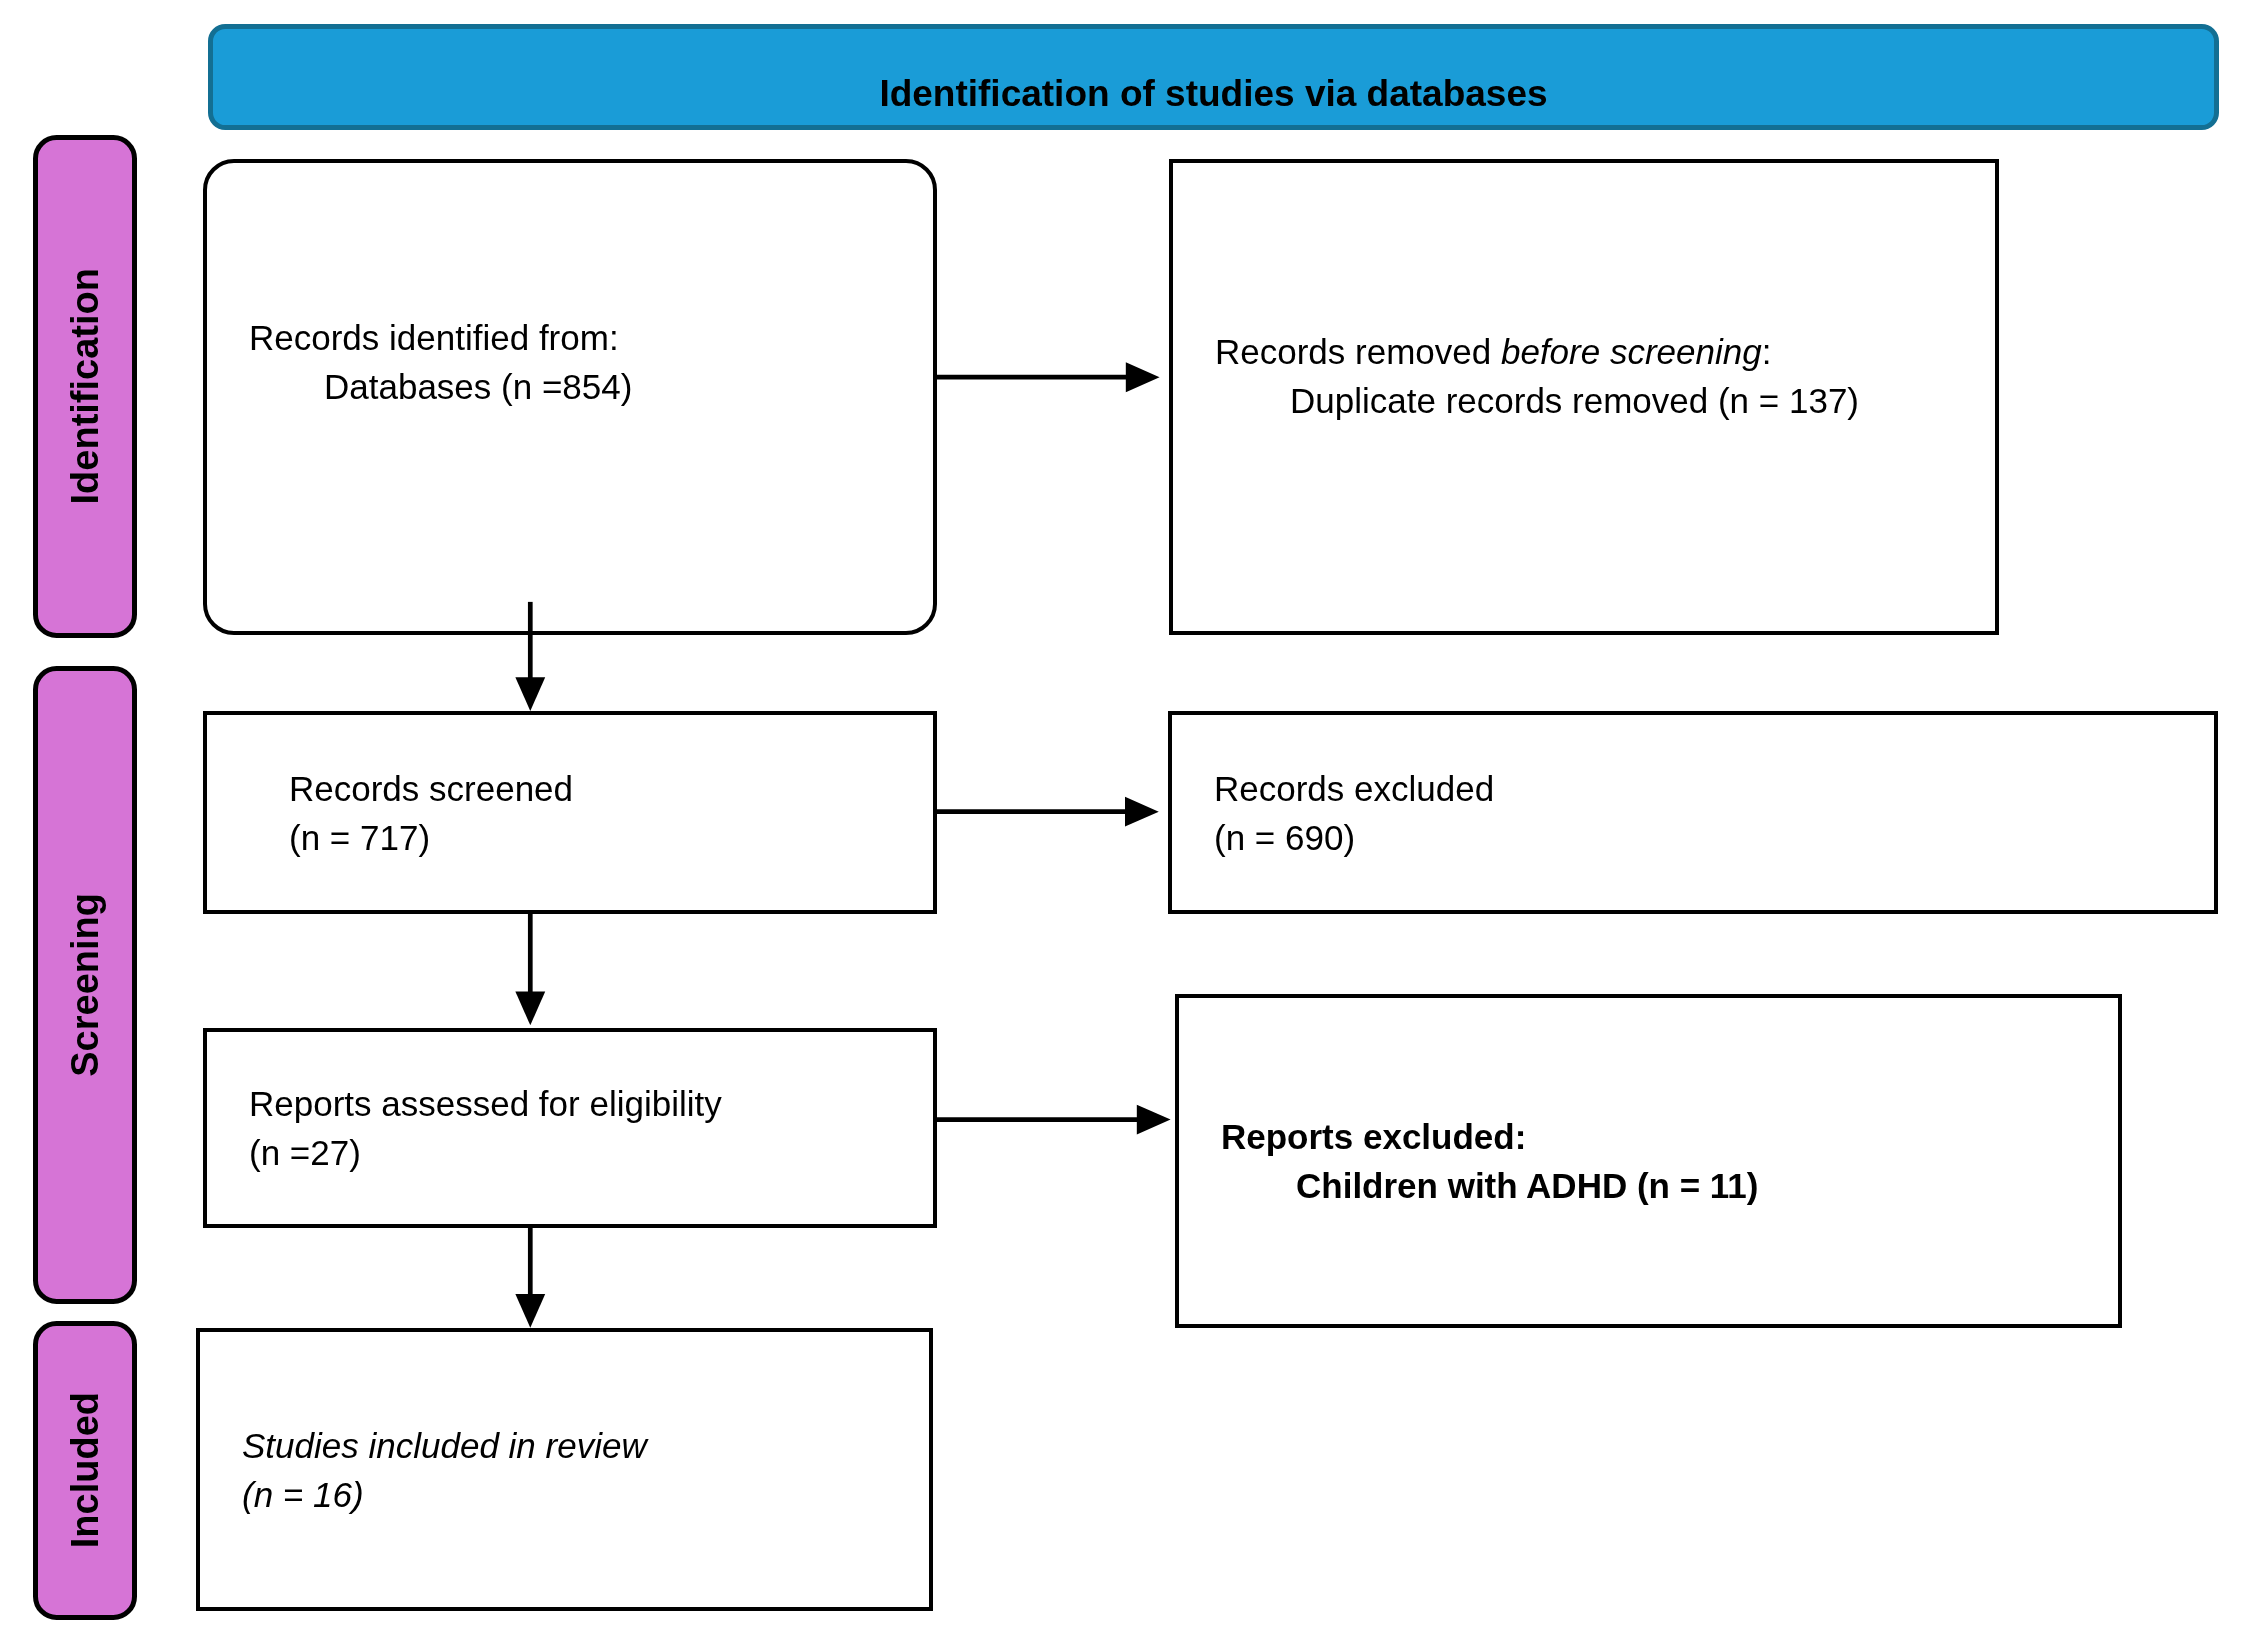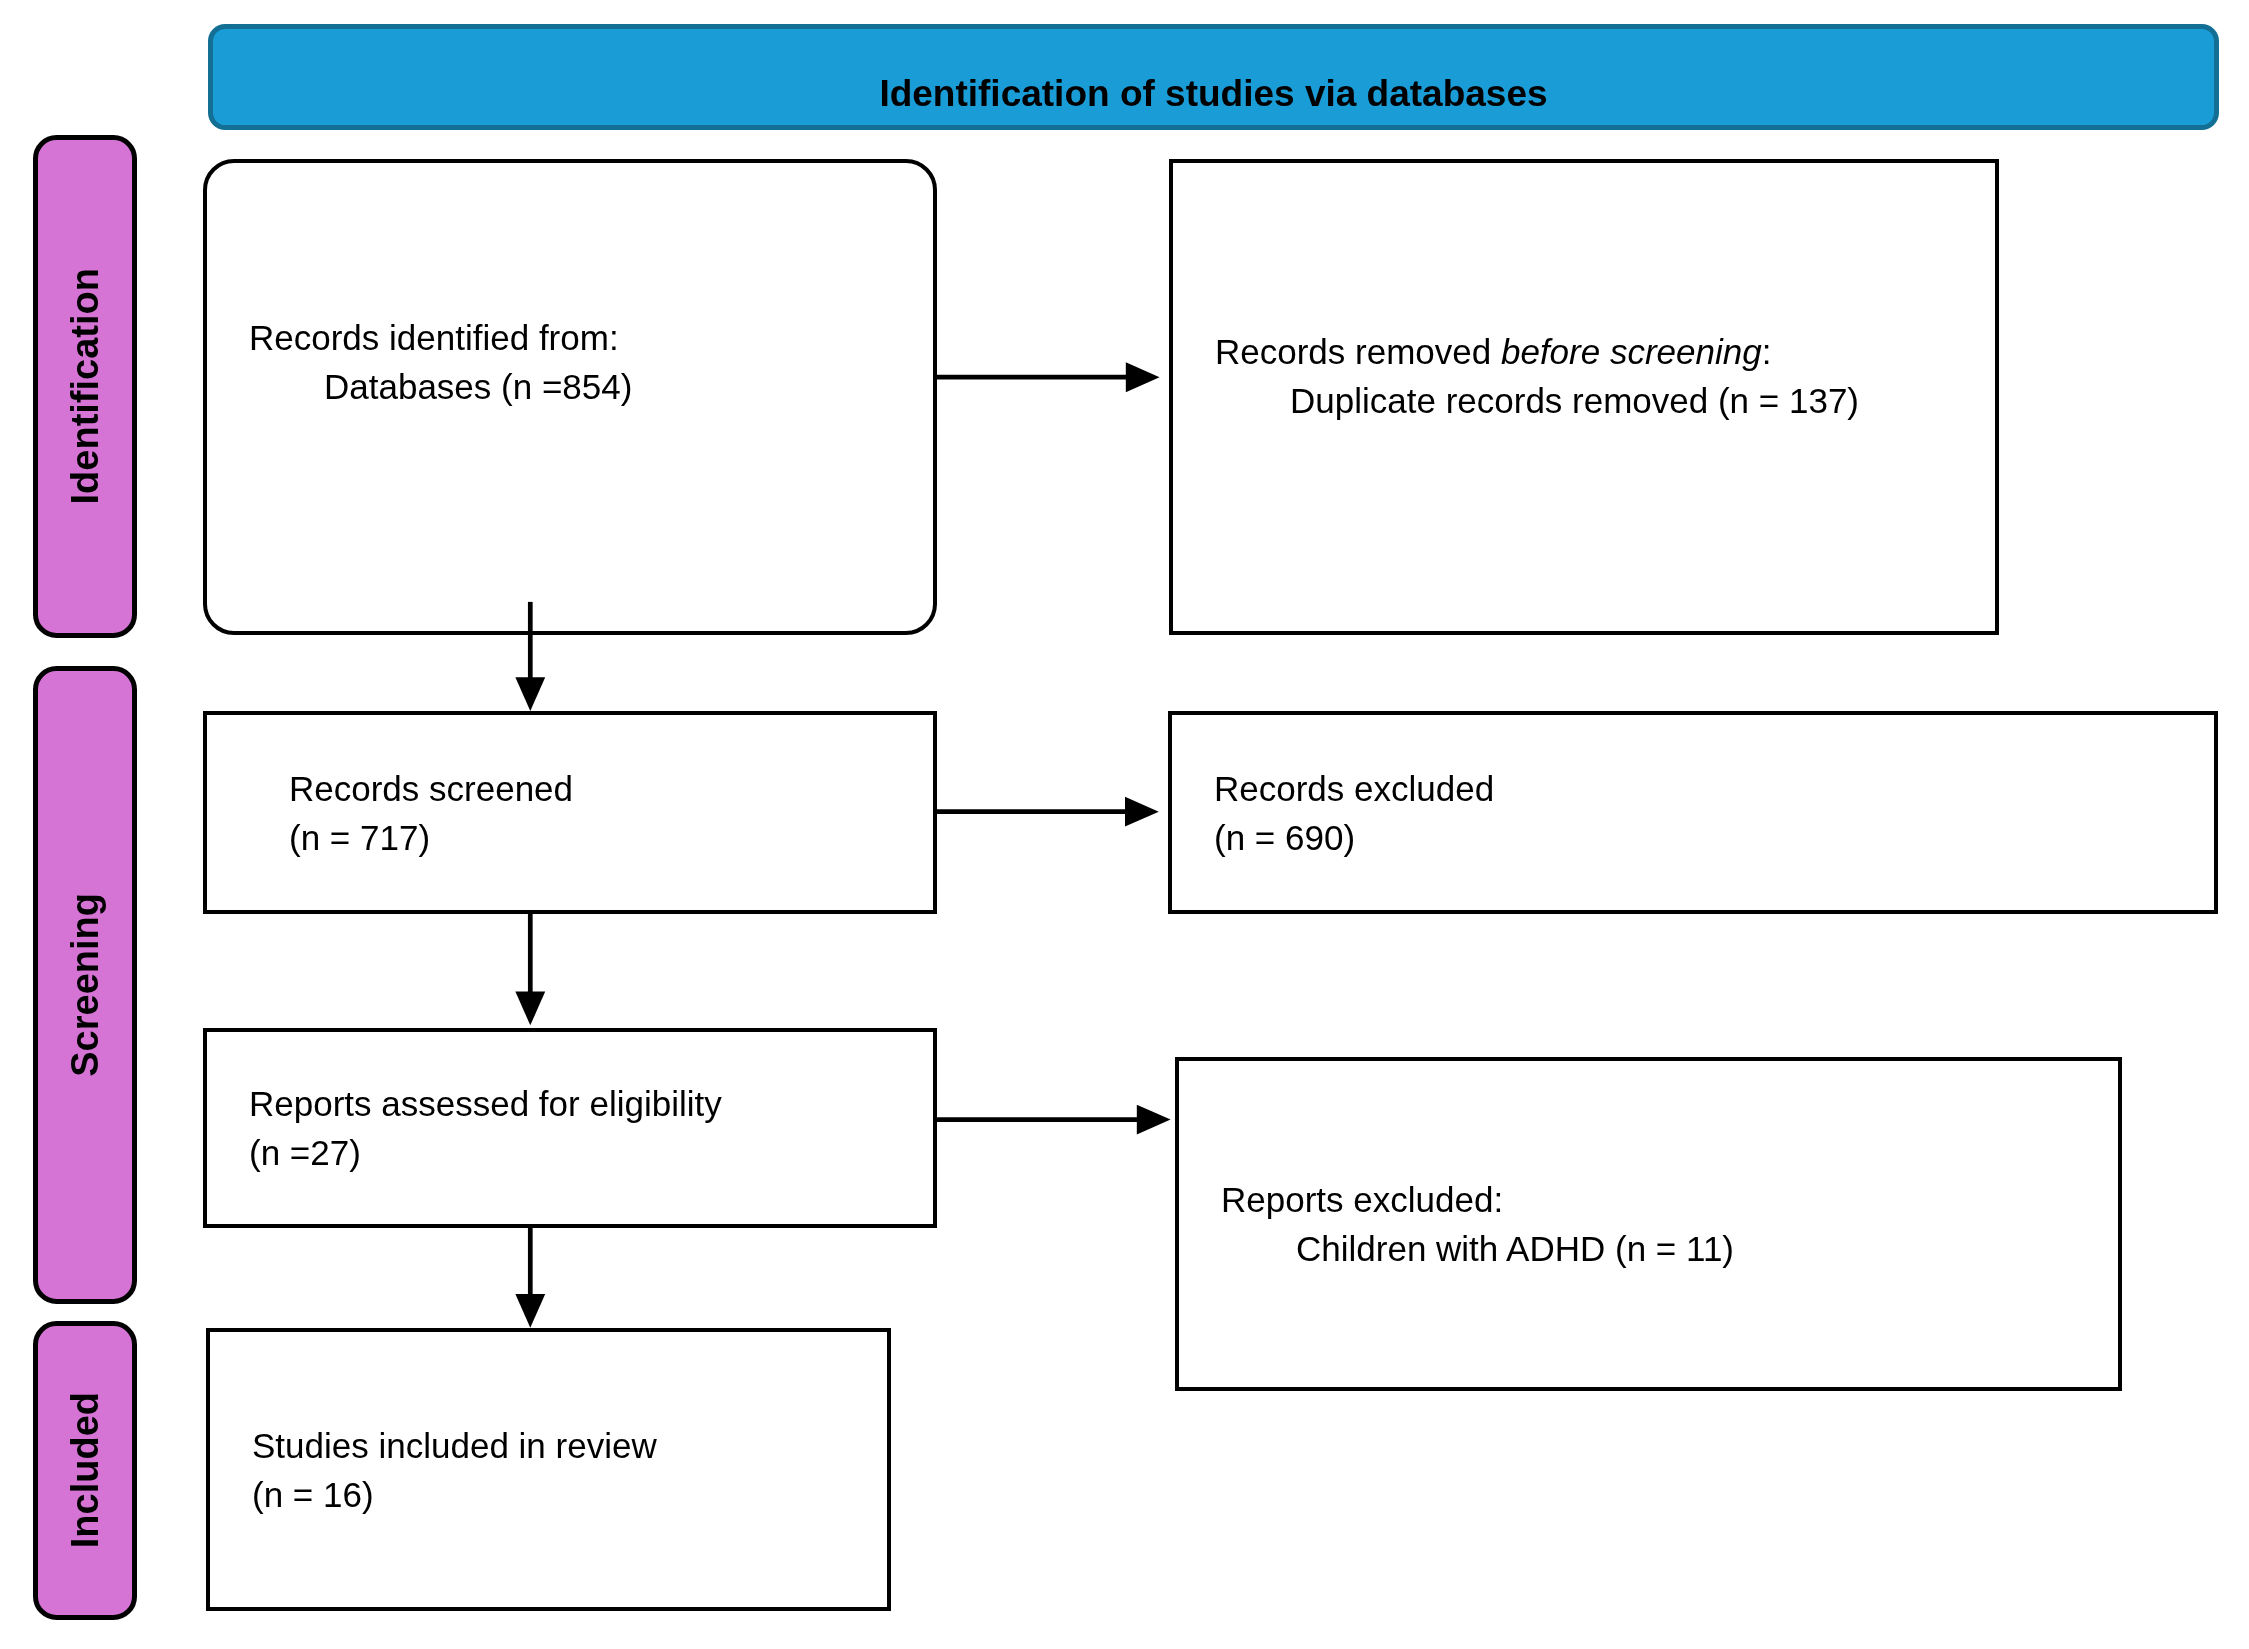--- a/index.html
+++ b/index.html
@@ -135,28 +135,28 @@
     </div>
   </div>
 
   <div class="box" style="left:203px;top:1028px;width:734px;height:200px;">
     <div class="txt">
       <div class="line">Reports assessed for eligibility</div>
       <div class="line">(n =27)</div>
     </div>
   </div>
 
-  <div class="box" style="left:1175px;top:1057px;width:947px;height:334px;">
+  <div class="box" style="left:1175px;top:994px;width:947px;height:334px;font-weight:bold;">
     <div class="txt">
       <div class="line">Reports excluded:</div>
       <div class="line indent">Children with ADHD (n = 11)</div>
     </div>
   </div>
 
-  <div class="box" style="left:206px;top:1328px;width:685px;height:283px;">
+  <div class="box" style="left:196px;top:1328px;width:737px;height:283px;font-style:italic;">
     <div class="txt">
       <div class="line">Studies included in review</div>
       <div class="line">(n = 16)</div>
     </div>
   </div>
 
 </div>
 
 
 </body></html>

